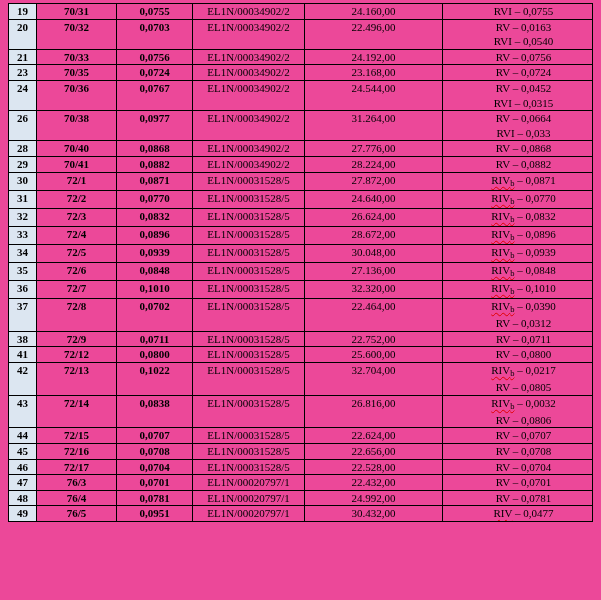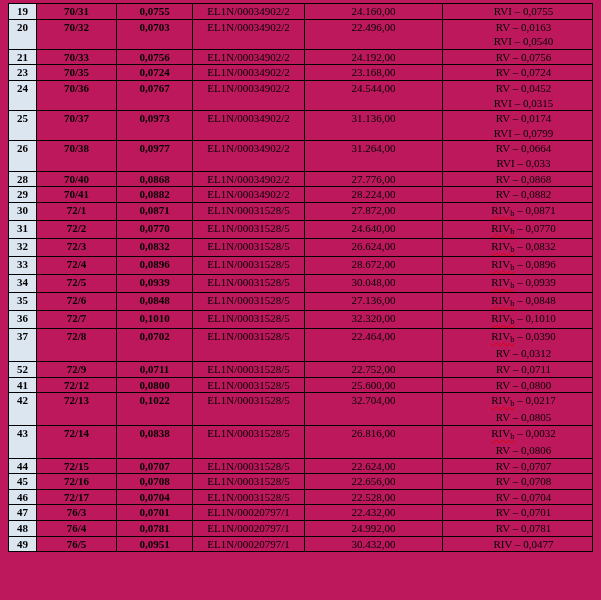--- a/index.html
+++ b/index.html
@@ -8,21 +8,21 @@
     background: #ffffff;
     width: 601px;
     height: 600px;
     overflow: hidden;
     font-family: "Liberation Serif", serif;
   }
   .page {
     position: relative;
     width: 601px;
     height: 600px;
-    background: #be185d;
+    background: #ec4899;
   }
   table.parcels {
     position: absolute;
     top: 3px;
     left: 8px;
     width: 584px;
     border-collapse: collapse;
     table-layout: fixed;
     font-size: 11px;
     line-height: 14.6px;
@@ -123,31 +123,20 @@
           <td class="c-parcel">70/36</td>
           <td class="c-coef">0,0767</td>
           <td class="c-code">EL1N/00034902/2</td>
           <td class="c-amount">24.544,00</td>
           <td class="c-marks">
             <div class="mark-line"><span>RV</span> – 0,0452</div>
             <div class="mark-line"><span>RVI</span> – 0,0315</div>
           </td>
         </tr>
         <tr>
-          <td class="c-no">25</td>
-          <td class="c-parcel">70/37</td>
-          <td class="c-coef">0,0973</td>
-          <td class="c-code">EL1N/00034902/2</td>
-          <td class="c-amount">31.136,00</td>
-          <td class="c-marks">
-            <div class="mark-line"><span>RV</span> – 0,0174</div>
-            <div class="mark-line"><span>RVI</span> – 0,0799</div>
-          </td>
-        </tr>
-        <tr>
           <td class="c-no">26</td>
           <td class="c-parcel">70/38</td>
           <td class="c-coef">0,0977</td>
           <td class="c-code">EL1N/00034902/2</td>
           <td class="c-amount">31.264,00</td>
           <td class="c-marks">
             <div class="mark-line"><span>RV</span> – 0,0664</div>
             <div class="mark-line"><span>RVI</span> – 0,033</div>
           </td>
         </tr>
@@ -246,21 +235,21 @@
           <td class="c-parcel">72/8</td>
           <td class="c-coef">0,0702</td>
           <td class="c-code">EL1N/00031528/5</td>
           <td class="c-amount">22.464,00</td>
           <td class="c-marks">
             <div class="mark-line"><span class="wavy">RIV<span class="sub">b</span></span> – 0,0390</div>
             <div class="mark-line"><span>RV</span> – 0,0312</div>
           </td>
         </tr>
         <tr>
-          <td class="c-no">52</td>
+          <td class="c-no">38</td>
           <td class="c-parcel">72/9</td>
           <td class="c-coef">0,0711</td>
           <td class="c-code">EL1N/00031528/5</td>
           <td class="c-amount">22.752,00</td>
           <td class="c-marks">
             <div class="mark-line"><span>RV</span> – 0,0711</div>
           </td>
         </tr>
         <tr>
           <td class="c-no">41</td>

